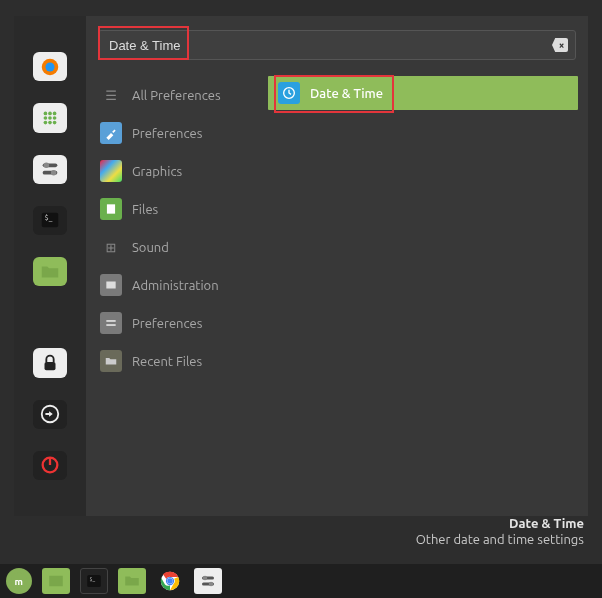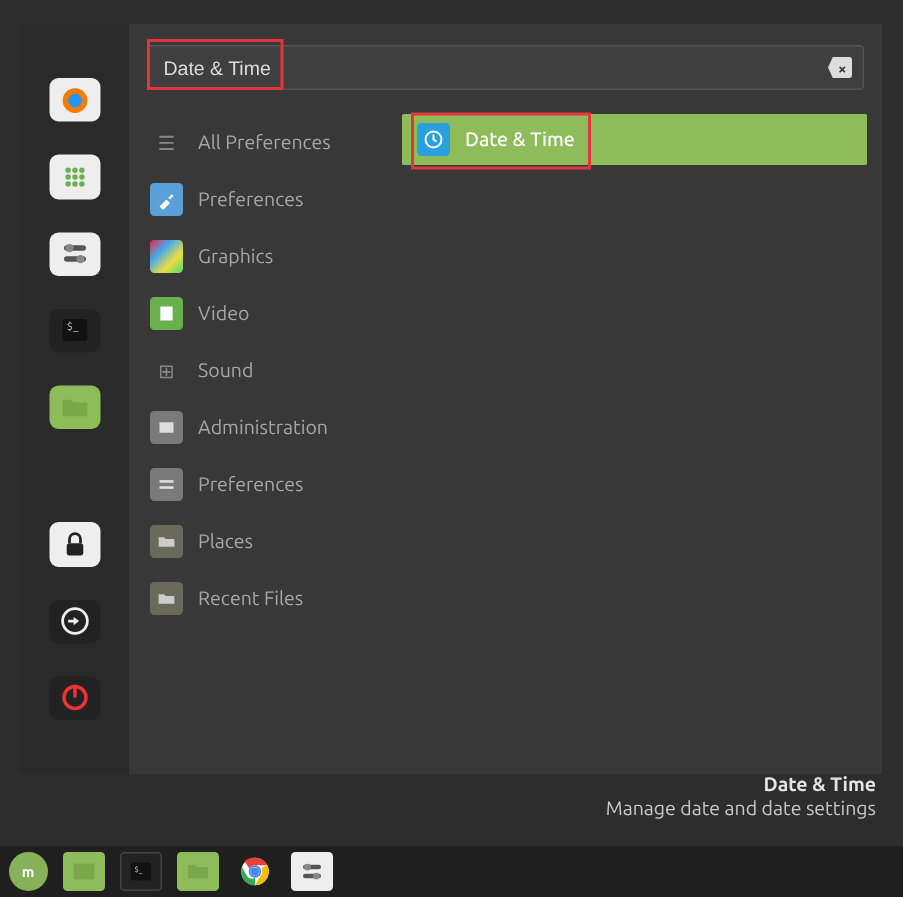--- a/index.html
+++ b/index.html
@@ -253,21 +253,21 @@
         <div class="cat">
             <span class="ci ci-gra"></span>
             <span>Graphics</span>
           </div>
         <div class="cat">
             <span class="ci ci-off">
               <svg viewBox="0 0 24 24" width="14" height="14">
                 <rect x="5" y="4" width="14" height="16" fill="#fff"></rect>
               </svg>
             </span>
-            <span>Video</span>
+            <span>Files</span>
           </div>
         <div class="cat">
             <span class="ci ci-oth">⊞</span>
             <span>Sound</span>
           </div>
         <div class="cat">
             <span class="ci ci-adm">
               <svg viewBox="0 0 24 24" width="14" height="14">
                 <rect x="4" y="6" width="16" height="12" fill="#ddd"></rect>
               </svg>
@@ -275,28 +275,20 @@
             <span>Administration</span>
           </div>
         <div class="cat">
             <span class="ci ci-pref">
               <svg viewBox="0 0 24 24" width="14" height="14">
                 <rect x="4" y="7" width="16" height="3" fill="#ddd"></rect>
                 <rect x="4" y="14" width="16" height="3" fill="#ddd"></rect>
               </svg>
             </span>
             <span>Preferences</span>
-          </div>
-        <div class="cat">
-            <span class="ci ci-pla">
-              <svg viewBox="0 0 24 24" width="14" height="14">
-                <path d="M3 7h6l2 2h10v9H3z" fill="#ccc"></path>
-              </svg>
-            </span>
-            <span>Places</span>
           </div>
         <div class="cat">
             <span class="ci ci-rec">
               <svg viewBox="0 0 24 24" width="14" height="14">
                 <path d="M3 7h6l2 2h10v9H3z" fill="#ccc"></path>
               </svg>
             </span>
             <span>Recent Files</span>
           </div>
       </div>
@@ -311,21 +303,21 @@
           </span>
           <span>Date &amp; Time</span>
         </div>
       </div>
     </div>
   </div>
 </div>
 
 <div class="tooltip">
   <div class="tt-title">Date &amp; Time</div>
-  <div>Manage date and date settings</div>
+  <div>Other date and time settings</div>
 </div>
 
 <div class="taskbar">
   <div class="tbtn mint">
     <svg viewBox="0 0 24 24" width="18" height="18">
         <circle cx="12" cy="12" r="11" fill="#87b158"></circle>
         <text x="6" y="17" fill="#fff" font-size="13" font-weight="bold">m</text>
       </svg>
   </div>
   <div class="tbtn tb-fm">

